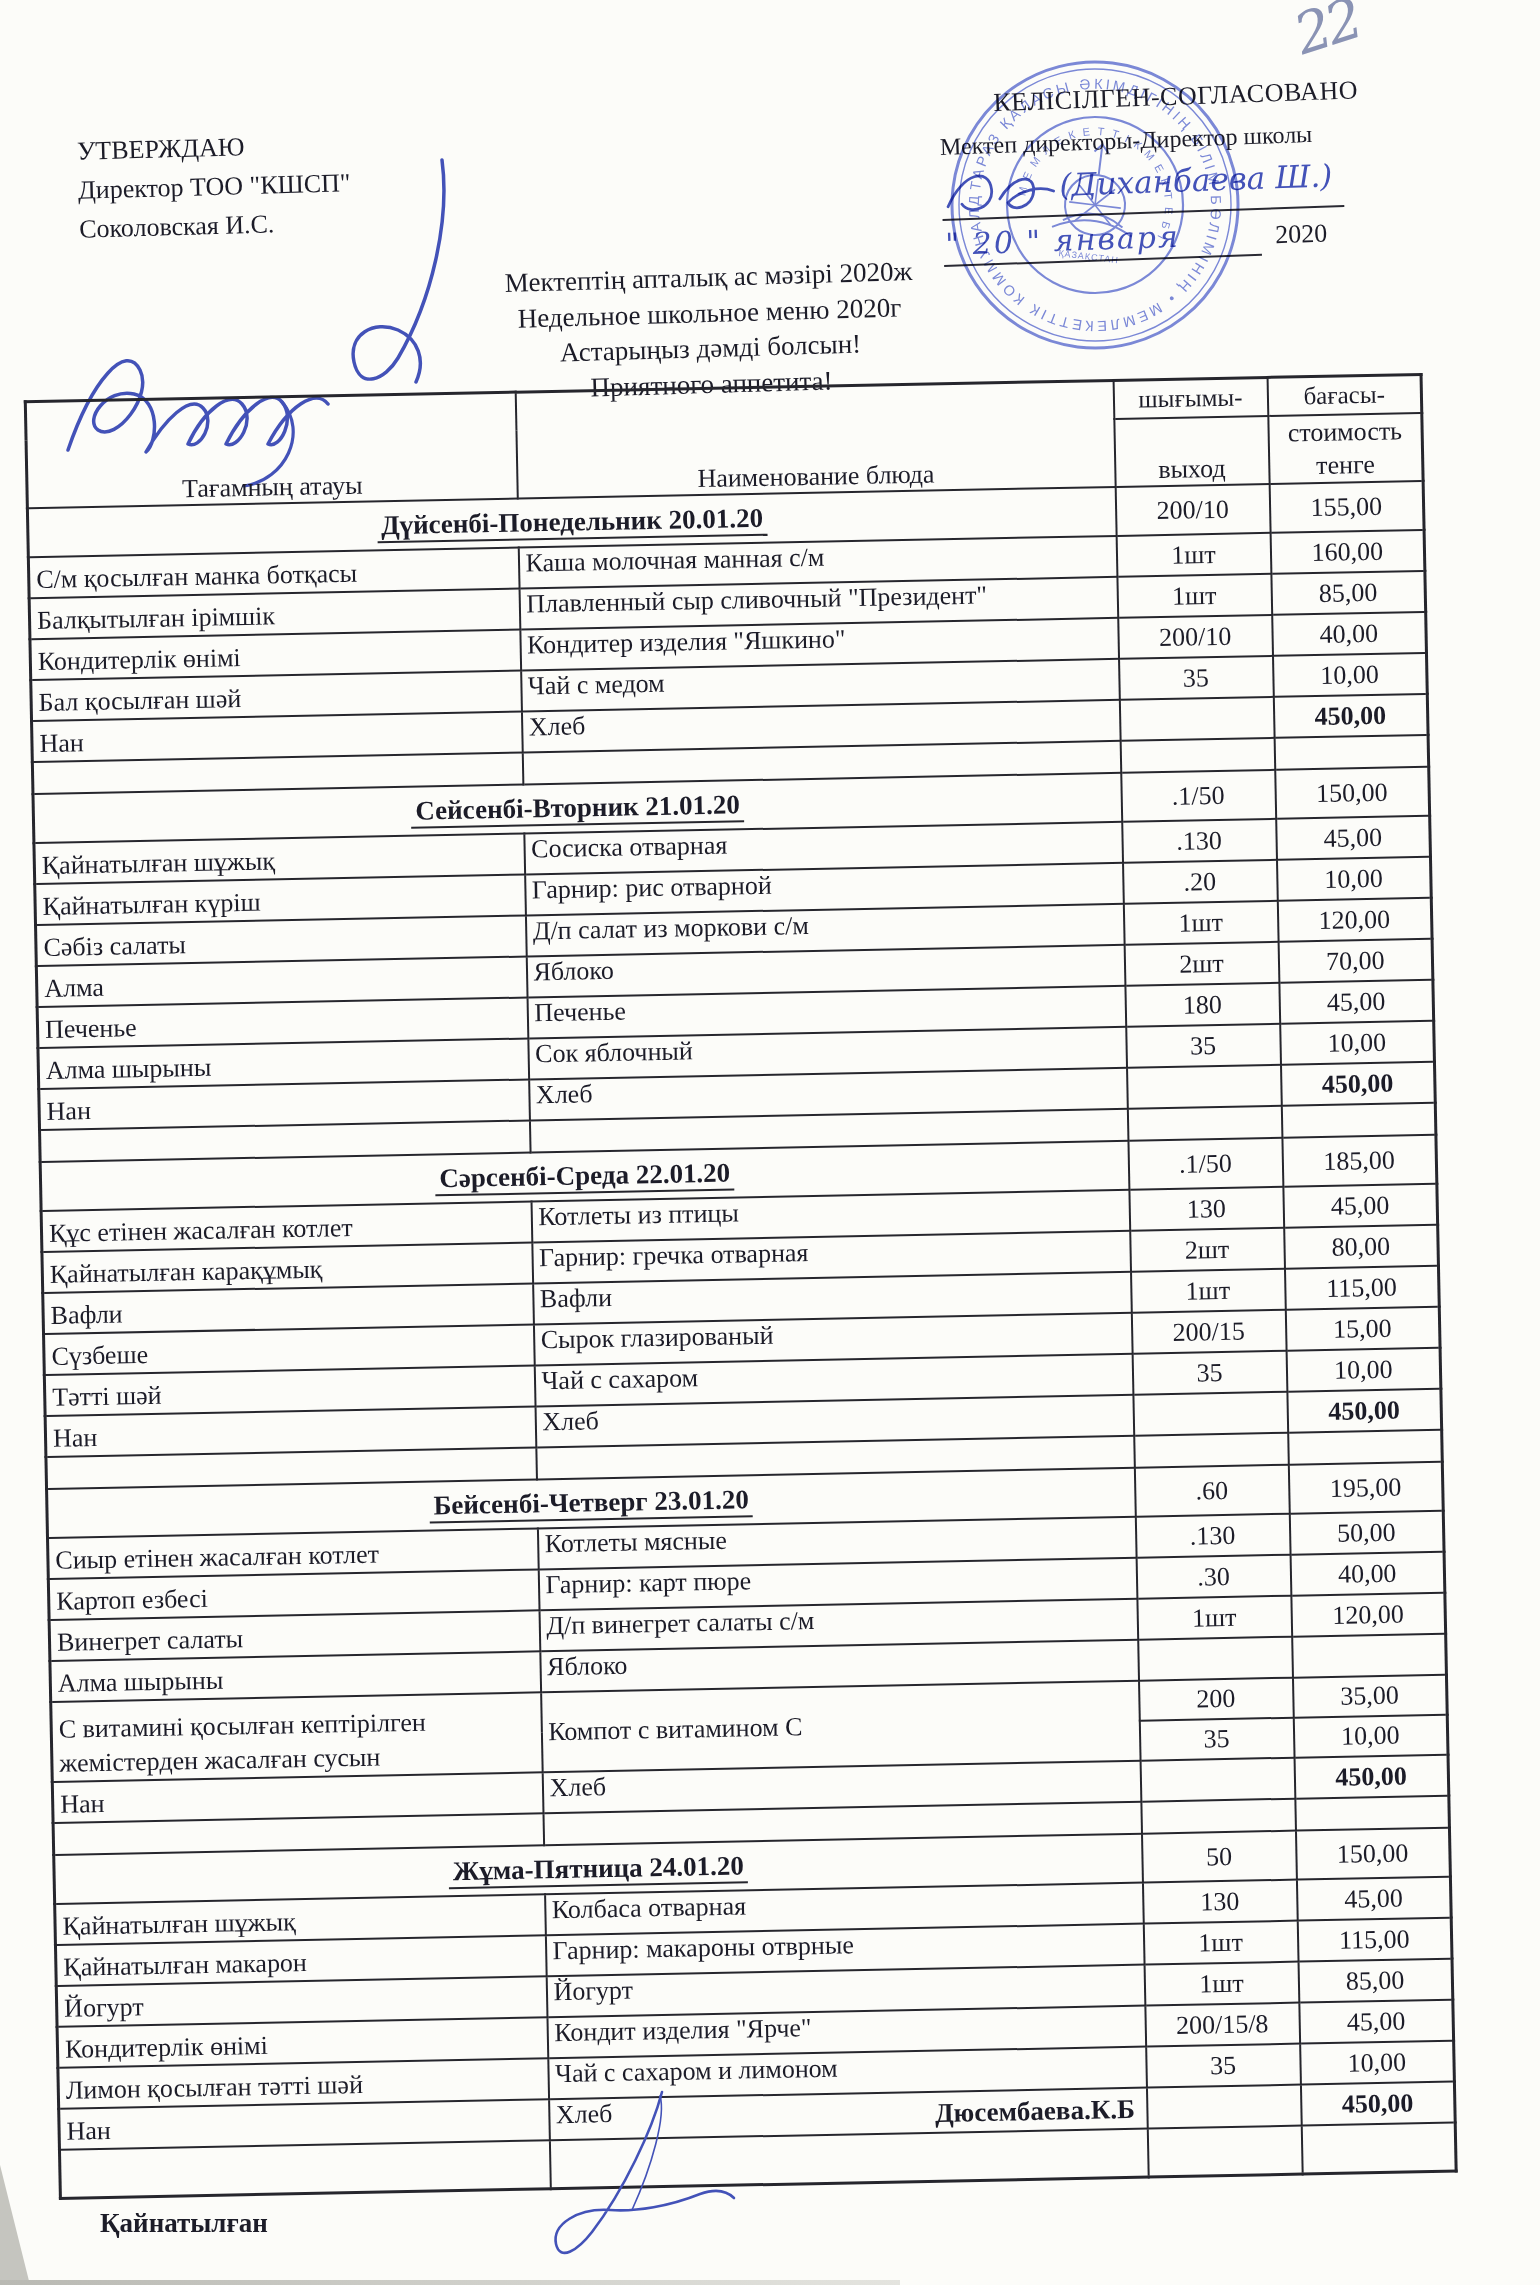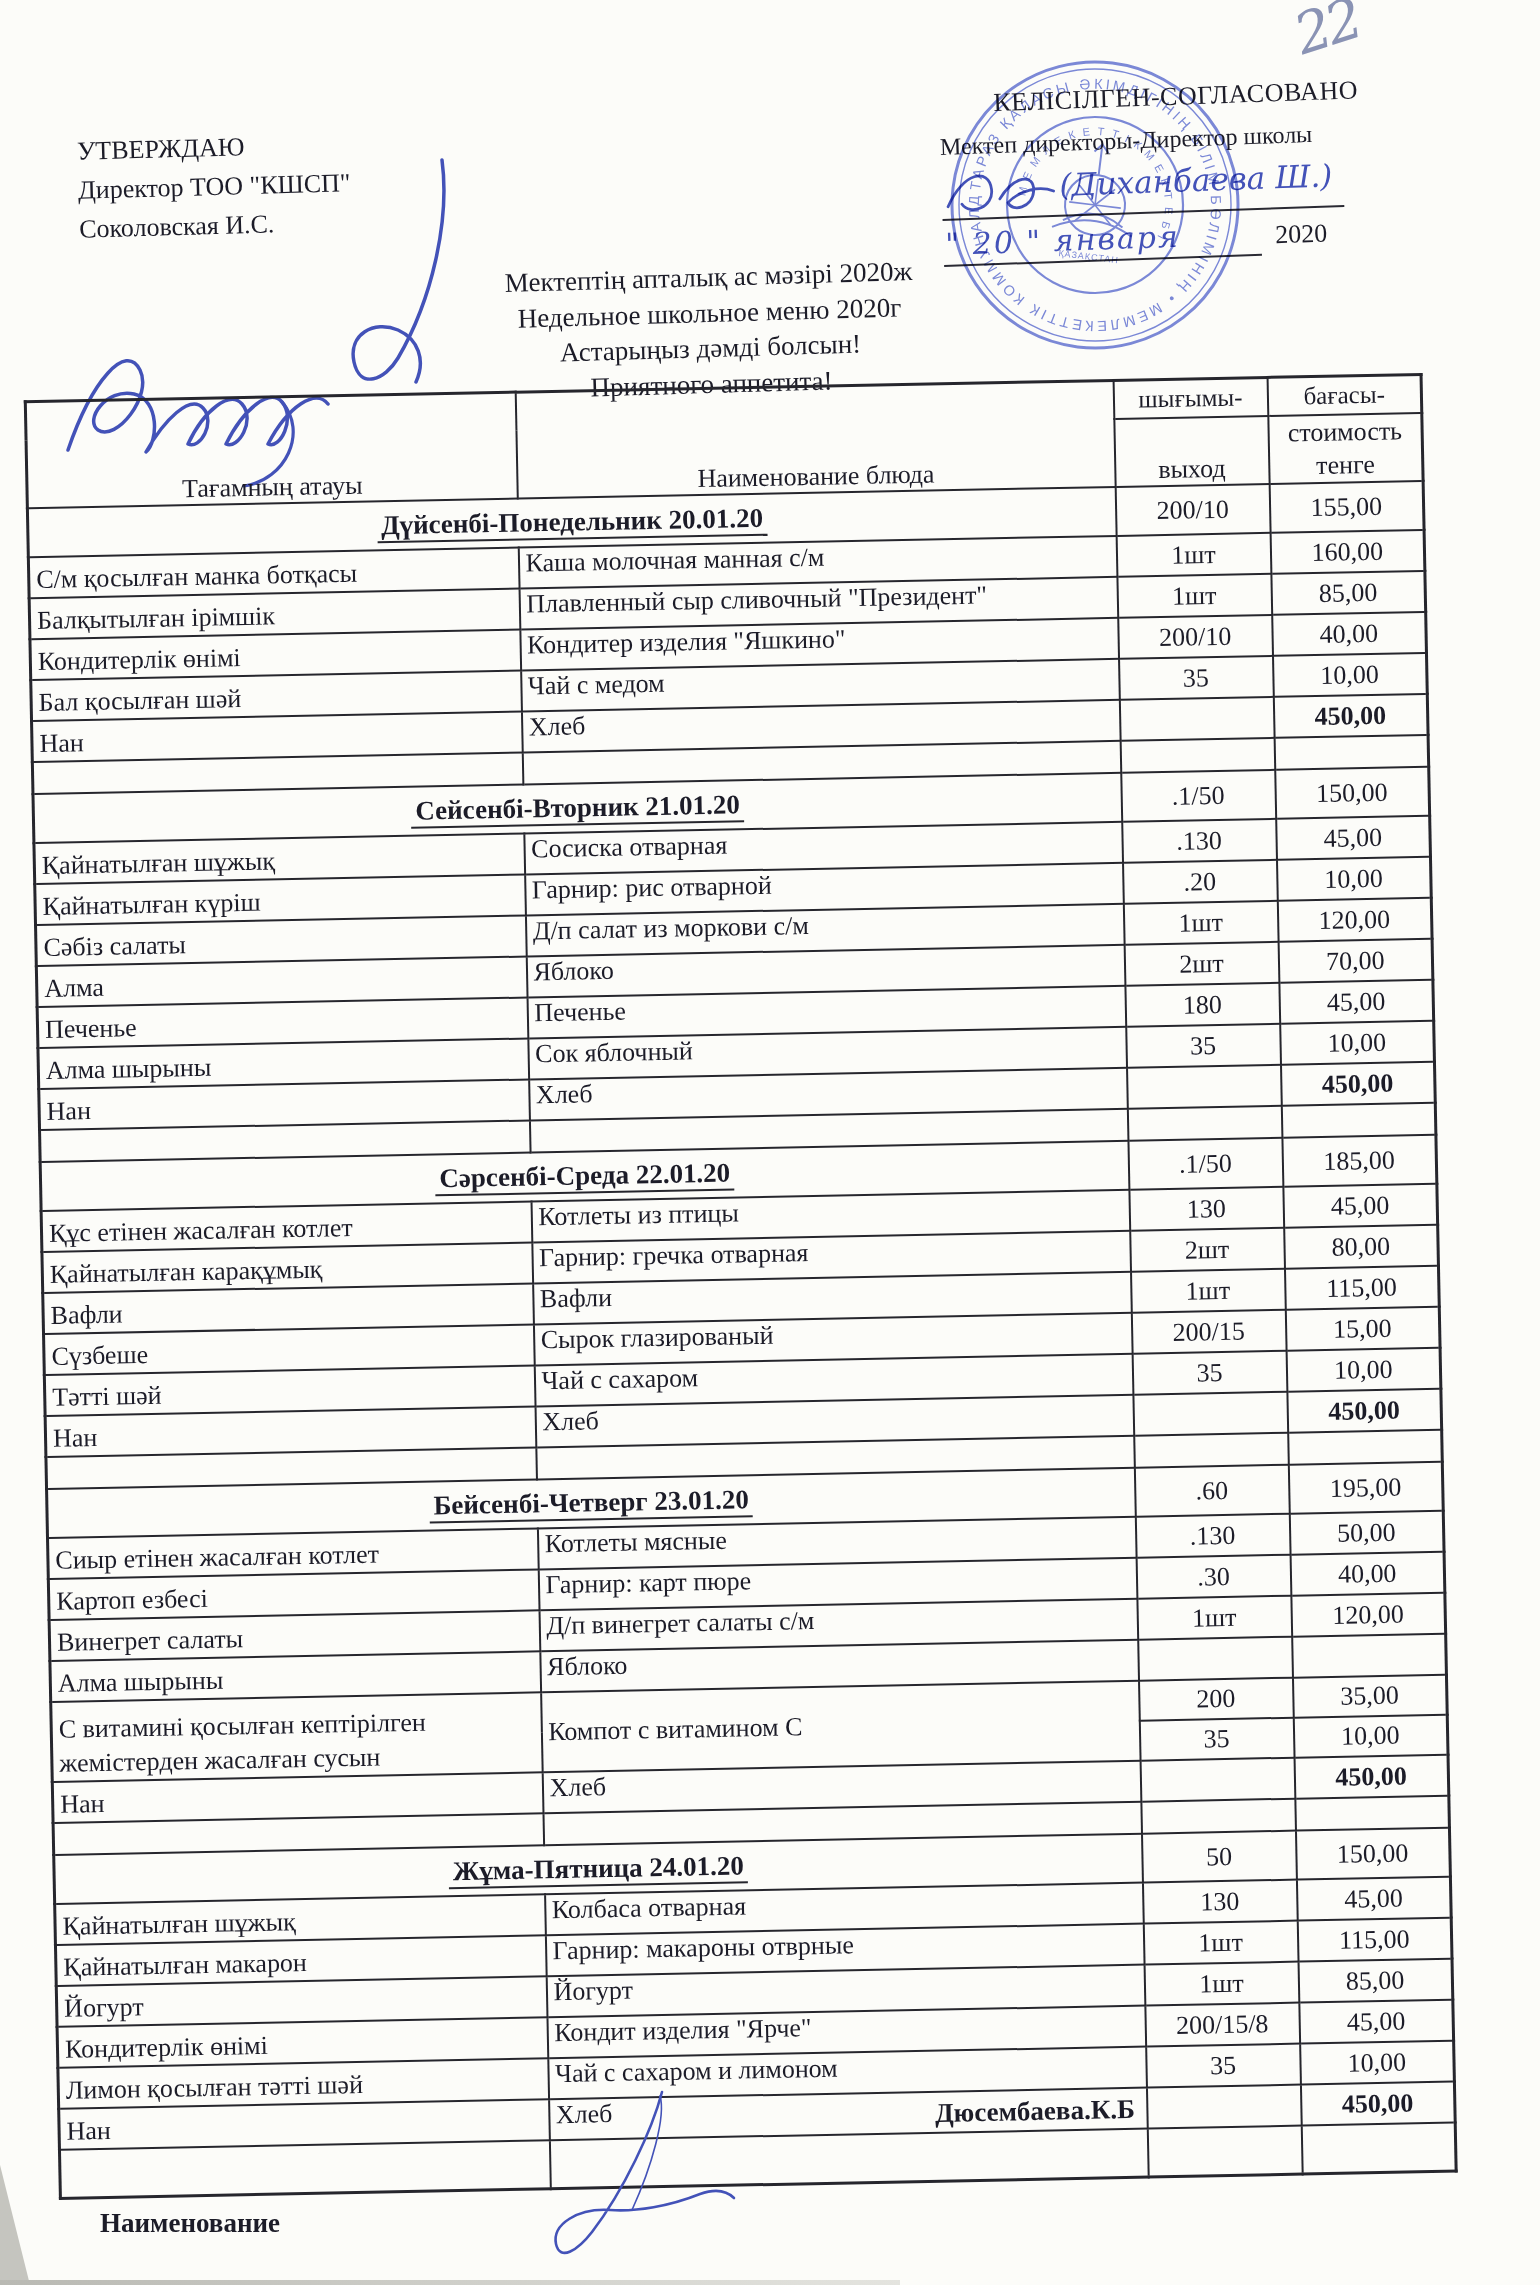--- a/index.html
+++ b/index.html
@@ -409,21 +409,21 @@
             <td class="c1"></td>
             <td class="c2"></td>
             <td class="c3"></td>
             <td class="c4"></td>
           </tr>
         </tbody>
     </table>
   </div>
 
   <div class="abs signed-by">Дюсембаева.К.Б</div>
-  <div class="abs calculator">Наименование</div>
+  <div class="abs calculator">Қайнатылған</div>
   <svg class="abs pen" style="left:520px;top:2086px;" width="230" height="200" viewBox="0 0 230 200">
     <path d="M142,6 C132,44 104,104 72,146 C58,164 40,176 36,158 C32,138 58,122 90,124 C116,126 150,120 180,108 C194,103 206,104 214,112" stroke-width="2.6"></path>
     <path d="M140,10 C146,30 132,80 112,124" stroke-width="1.6"></path>
   </svg>
 
   <div class="abs scan-corner"></div>
   <div class="abs scan-edge"></div>
 </div>
 
 </body></html>

